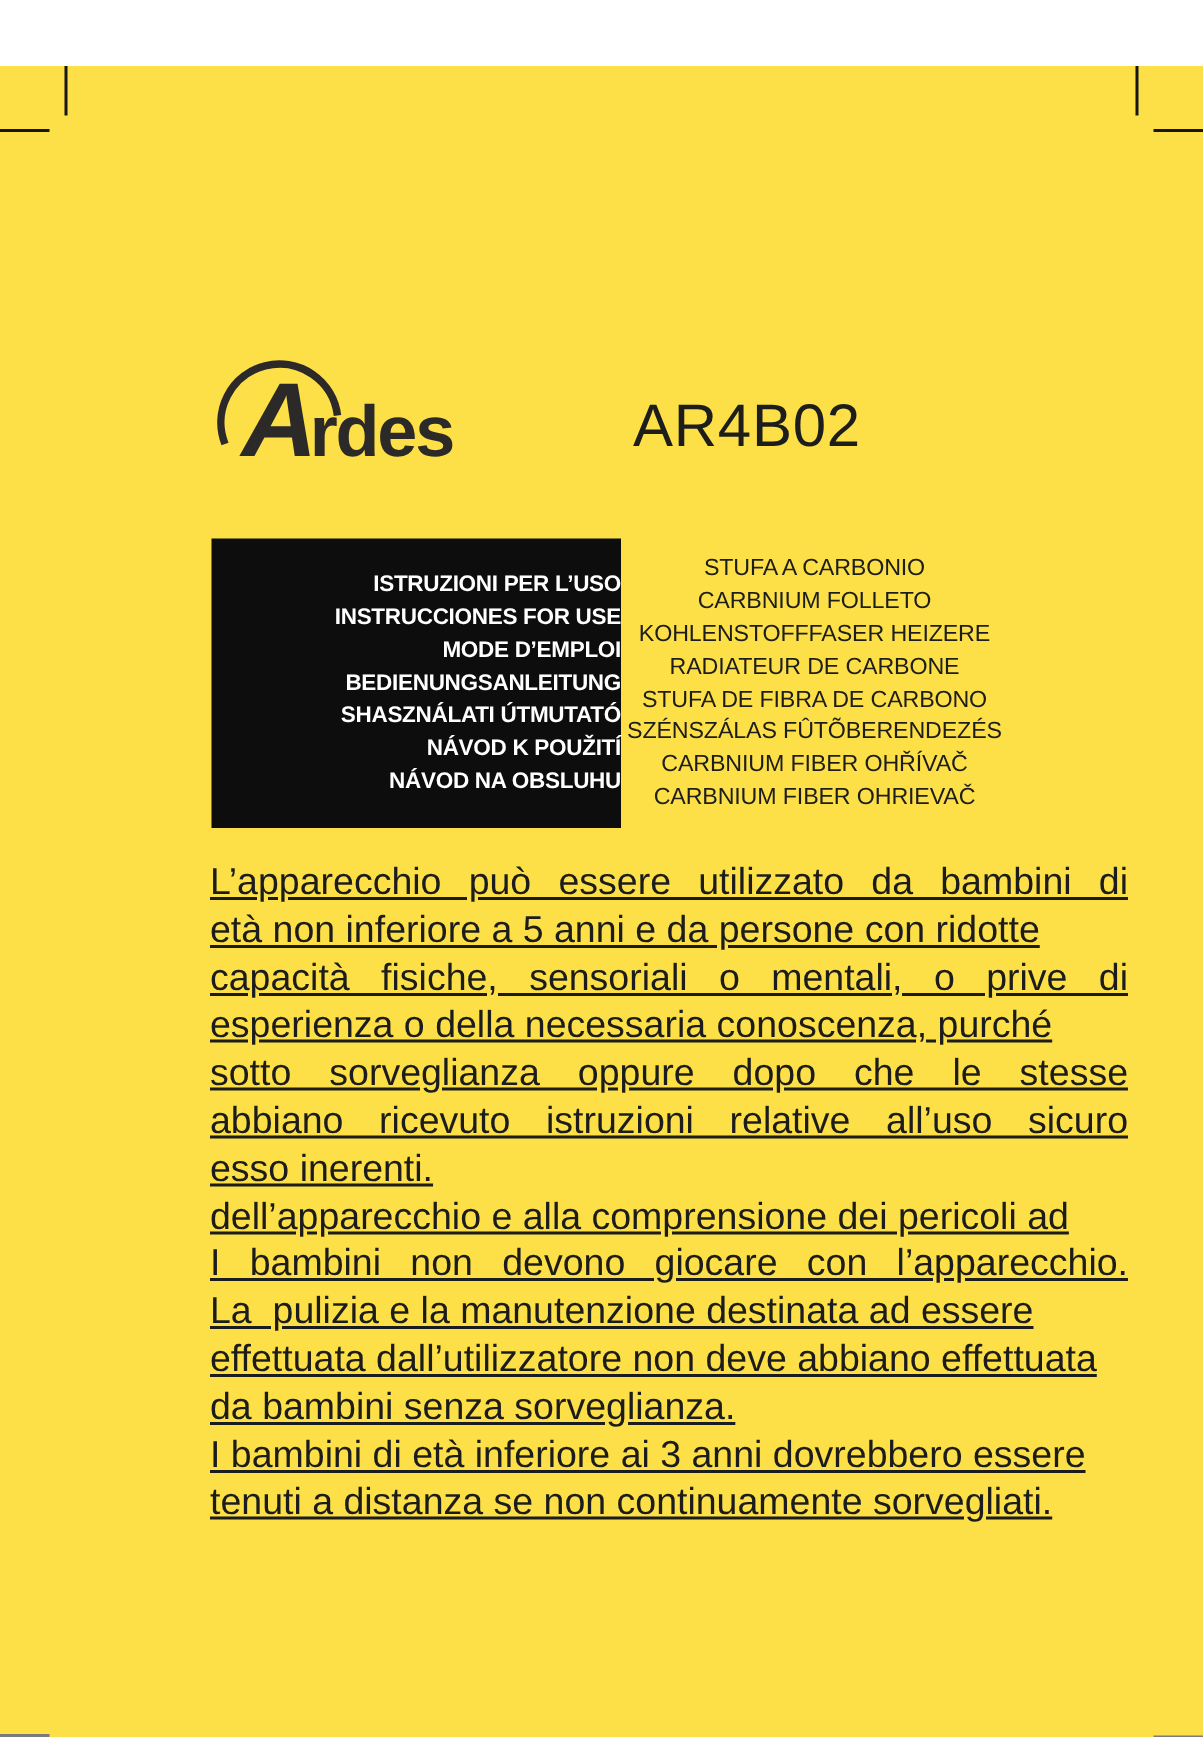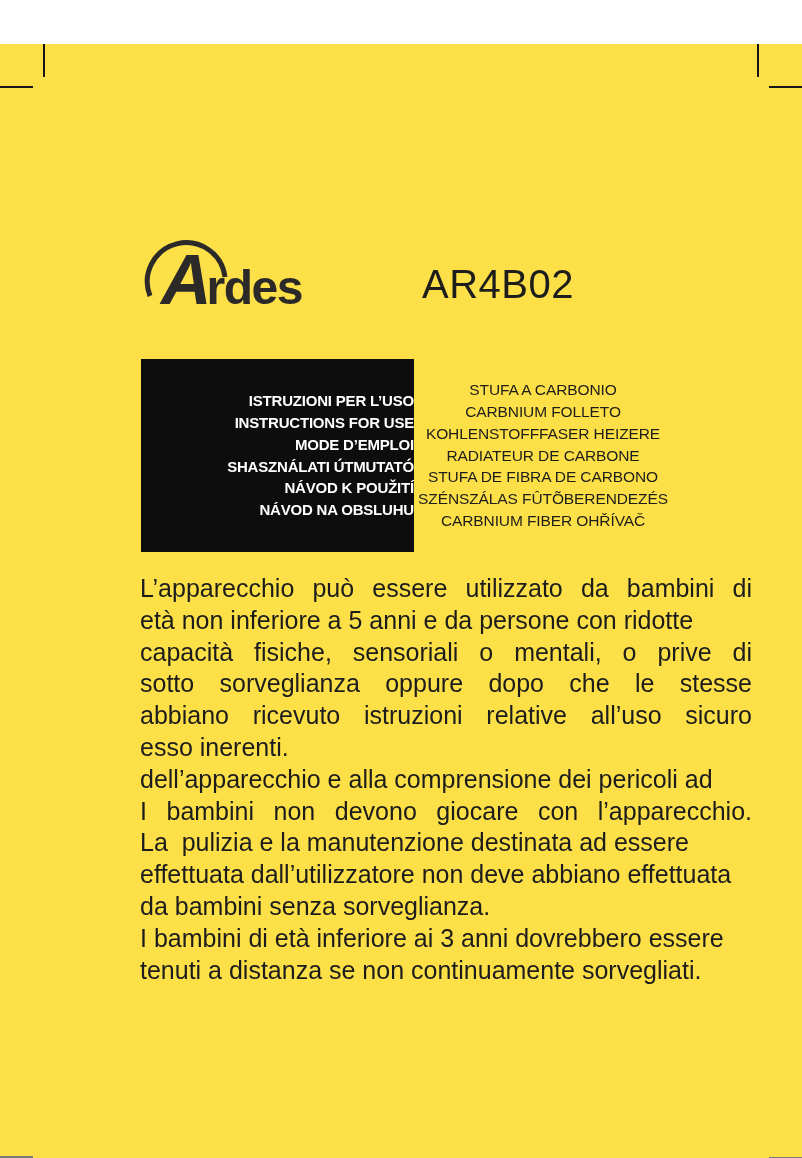--- a/index.html
+++ b/index.html
@@ -112,21 +112,21 @@
   
   .body-text {
     position: absolute;
     left: 140px;
     top: 529px;
     width: 612px;
     font-size: 25px;
     line-height: 31.8px;
     color: #1c1c1c;
   }
-  .line { white-space: nowrap; }
+  .line { white-space: nowrap; text-decoration: underline; }
   .line.stretch {
     white-space: normal;
     text-align: justify;
     text-align-last: justify;
   }
 </style>
 </head>
 <body>
 
 <div class="page">
@@ -144,41 +144,44 @@
     <svg class="logo-arc" width="110" height="90" viewBox="0 0 110 90">
       <path d="M 7 64 A 39 39 0 1 1 82 45" fill="none" stroke="#2b2a29" stroke-width="5" stroke-linecap="butt"></path>
     </svg>
     <div class="logo-text"><span class="logo-a">A</span><span class="logo-rest">rdes</span></div>
   </div>
 
   <div class="model">AR4B02</div>
 
   <div class="inst-box">
     <div>ISTRUZIONI PER L’USO</div>
-    <div>INSTRUCTIONS FOR USE</div>
+    <div>INSTRUCCIONES FOR USE</div>
     <div>MODE D’EMPLOI</div>
+    <div>BEDIENUNGSANLEITUNG</div>
     <div>SHASZNÁLATI ÚTMUTATÓ</div>
     <div>NÁVOD K POUŽITÍ</div>
     <div>NÁVOD NA OBSLUHU</div>
   </div>
 
   <div class="titles">
     <div>STUFA A CARBONIO</div>
     <div>CARBNIUM FOLLETO</div>
     <div>KOHLENSTOFFFASER HEIZERE</div>
     <div>RADIATEUR DE CARBONE</div>
     <div>STUFA DE FIBRA DE CARBONO</div>
     <div>SZÉNSZÁLAS FÛTÕBERENDEZÉS</div>
     <div>CARBNIUM FIBER OHŘÍVAČ</div>
+    <div>CARBNIUM FIBER OHRIEVAČ</div>
   </div>
 
   <div class="body-text">
     <div class="line stretch">L’apparecchio può essere utilizzato da bambini di</div>
     <div class="line">età non inferiore a 5 anni e da persone con ridotte</div>
     <div class="line stretch">capacità fisiche, sensoriali o mentali, o prive di</div>
+    <div class="line">esperienza o della necessaria conoscenza, purché</div>
     <div class="line stretch">sotto sorveglianza oppure dopo che le stesse</div>
     <div class="line stretch">abbiano ricevuto istruzioni relative all’uso sicuro</div>
     <div class="line">esso inerenti.</div>
     <div class="line">dell’apparecchio e alla comprensione dei pericoli ad</div>
     <div class="line stretch">I bambini non devono giocare con l’apparecchio.</div>
     <div class="line">La&nbsp; pulizia e la manutenzione destinata ad essere</div>
     <div class="line">effettuata dall’utilizzatore non deve abbiano effettuata</div>
     <div class="line">da bambini senza sorveglianza.</div>
     <div class="line">I bambini di età inferiore ai 3 anni dovrebbero essere</div>
     <div class="line">tenuti a distanza se non continuamente sorvegliati.</div>

